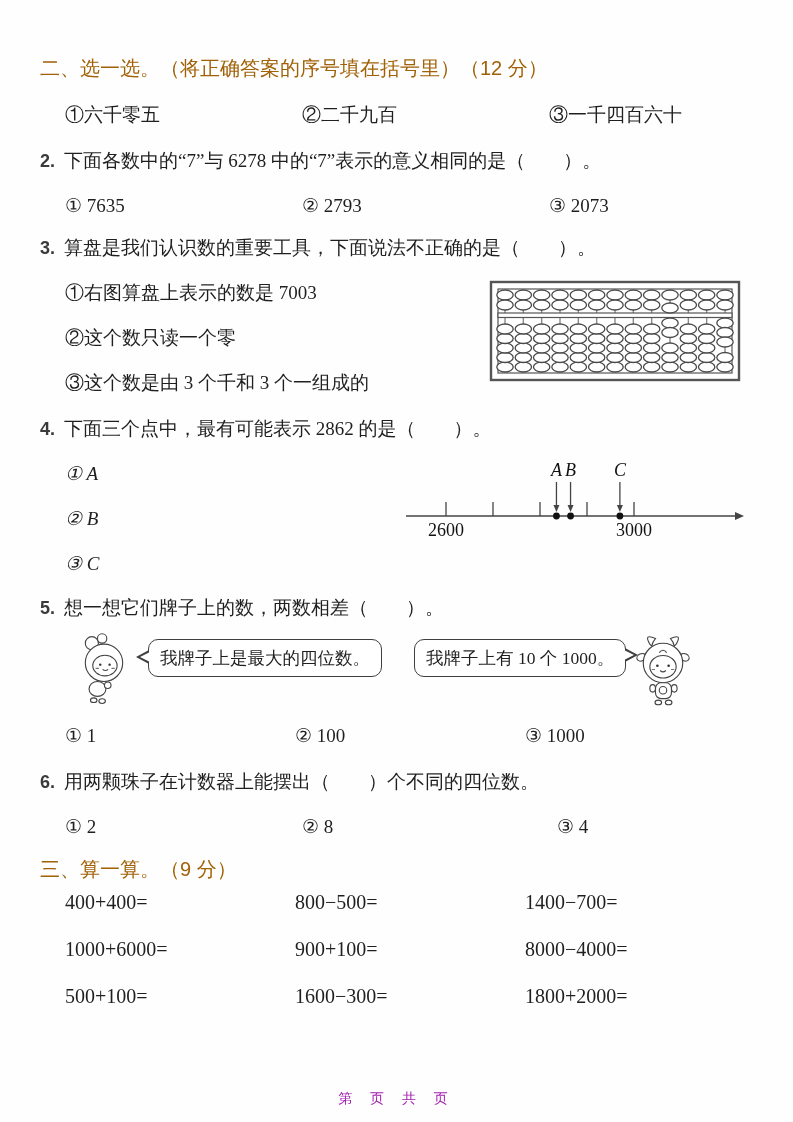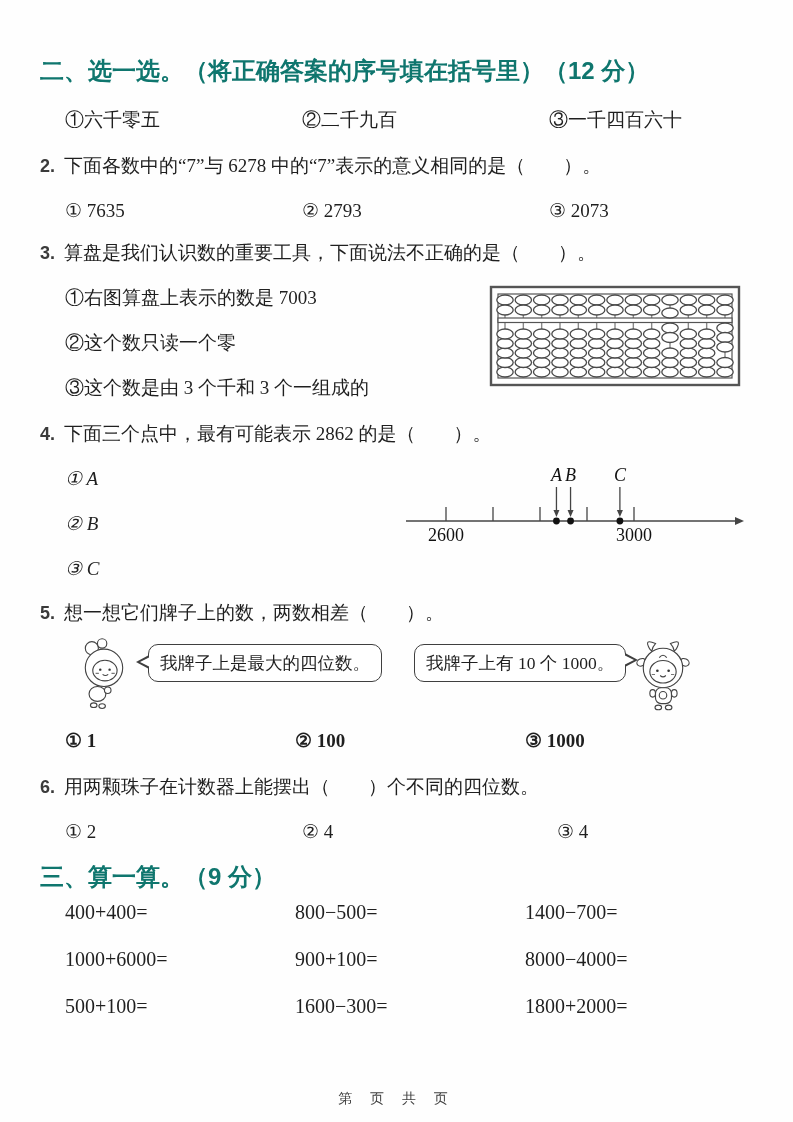--- a/index.html
+++ b/index.html
@@ -2,22 +2,22 @@
 <html><head>
 <meta charset="utf-8">
 <style>
   html,body{margin:0;padding:0;background:#d9d9d9;}
   .page{
     width:793px;height:1122px;background:#fefefe;position:relative;
     box-sizing:border-box;padding:55px 40px 0 40px;margin:0 auto;
     color:#1f1f1f;font-family:"Liberation Serif",serif;overflow:hidden;
   }
   .section-title{
-    font-family:"Liberation Sans",sans-serif;font-weight:700;
-    font-size:24px;color:#0f766e;margin:0 0 20px 0;
+    font-family:"Liberation Sans",sans-serif;font-weight:400;
+    font-size:20px;color:#a16207;margin:0 0 20px 0;
   }
   .question{margin:0 0 20px 0;}
   .q-line{font-size:19px;line-height:26px;}
   .q-num{
     font-family:"Liberation Sans",sans-serif;font-weight:700;
     color:#3a3a3a;margin-right:9px;font-size:18px;
   }
   .opts{
     display:grid;grid-template-columns:237px 247px auto;
     padding-left:25px;margin-top:19px;font-size:19px;line-height:26px;
@@ -46,21 +46,21 @@
   .char-svg{flex:0 0 auto;}
   .char-right{margin-left:6px;}
   .calc-grid{
     display:grid;grid-template-columns:230px 230px auto;
     padding-left:25px;margin-top:6px;row-gap:21px;
     font-size:20px;line-height:26px;
   }
   .page-footer{
     position:absolute;bottom:14px;left:0;right:0;text-align:center;
     font-family:"Liberation Sans",sans-serif;font-size:14px;
-    letter-spacing:7px;color:#404040;
+    letter-spacing:7px;color:#a21caf;
   }
 </style>
 </head>
 <body>
 
 <div class="page">
 
   <div class="section-title">二、选一选。（将正确答案的序号填在括号里）（12 分）</div>
 
   <section class="question">
@@ -274,34 +274,34 @@
         <path d="M21,41 h3.5 M41.5,41 h3.5" stroke="#777"></path>
         <path d="M30,42 q3,3 6,0" fill="none"></path>
         <rect x="25" y="55" width="17" height="17" rx="6"></rect>
         <circle cx="33" cy="63" r="4"></circle>
         <ellipse cx="22" cy="61" rx="3" ry="4"></ellipse>
         <ellipse cx="45" cy="61" rx="3" ry="4"></ellipse>
         <ellipse cx="28" cy="76" rx="3.5" ry="2.5"></ellipse>
         <ellipse cx="39" cy="76" rx="3.5" ry="2.5"></ellipse>
       </svg>
     </div>
-    <div class="opts" style="margin-top:6px;grid-template-columns:230px 230px auto;font-weight:bold;">
+    <div class="opts" style="margin-top:6px;grid-template-columns:230px 230px auto;">
       <span>① 1</span>
       <span>② 100</span>
       <span>③ 1000</span>
     </div>
   </section>
 
   <section class="question" style="margin-bottom:16px;">
     <div class="q-line">
       <span class="q-num">6.</span><span>用两颗珠子在计数器上能摆出（　　）个不同的四位数。</span>
     </div>
     <div class="opts" style="grid-template-columns:237px 255px auto;">
       <span>① 2</span>
-      <span>② 4</span>
+      <span>② 8</span>
       <span>③ 4</span>
     </div>
   </section>
 
   <div class="section-title" style="margin-bottom:0;">三、算一算。（9 分）</div>
   <div class="calc-grid">
     <span>400+400=</span>
     <span>800−500=</span>
     <span>1400−700=</span>
     <span>1000+6000=</span>

